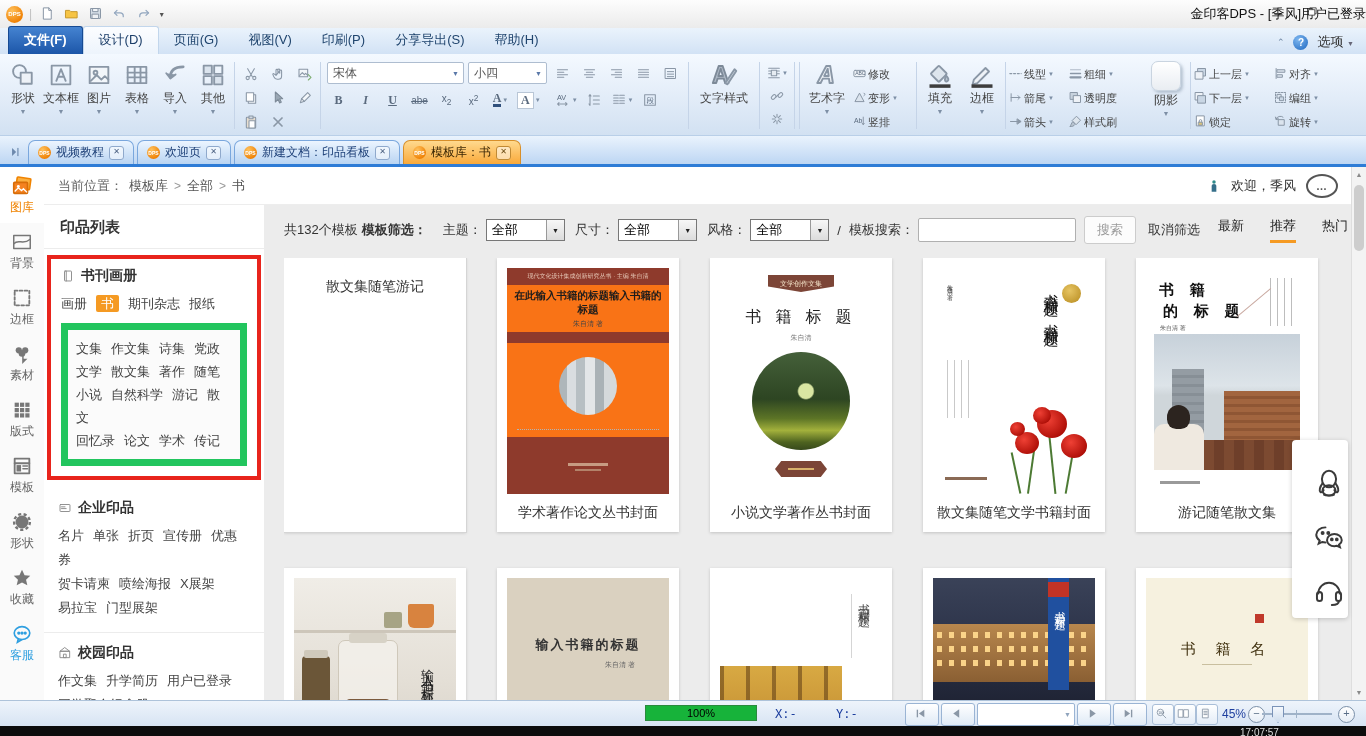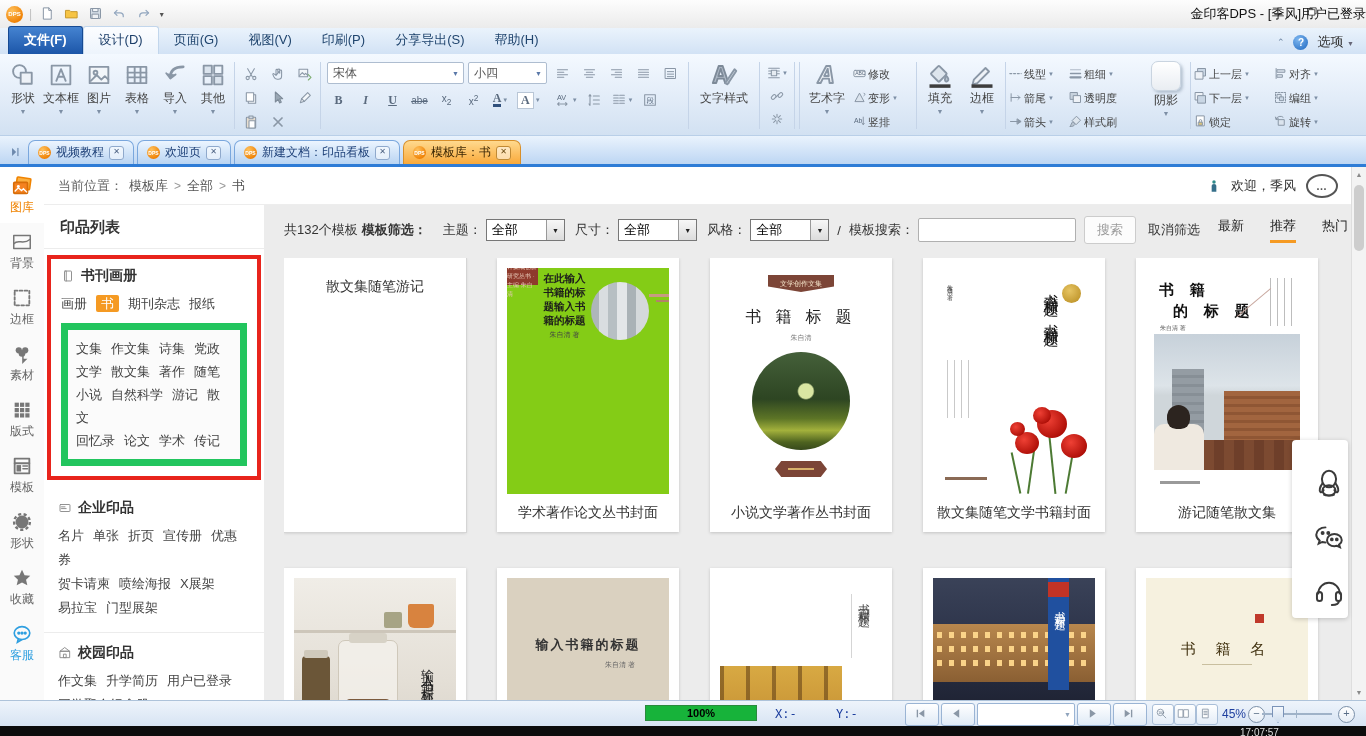--- a/index.html
+++ b/index.html
@@ -163,21 +163,21 @@
   .cv1 .au{position:absolute;left:12px;top:108px;font-size:5px;color:#333;}
   .cv1 .photo{position:absolute;left:34px;right:10px;top:8px;bottom:30px;
     background:linear-gradient(#c9d6db 0%,#bccad0 28%,#9fadb1 52%,#83908f 75%,#6f7a7a 100%);}
   .cv1 .bld{position:absolute;background:#6e797d;}
   .cv1 .tl{position:absolute;width:7px;height:7px;border-radius:50%;background:#c0392b;}
   .cv1 .logo{position:absolute;left:40px;bottom:12px;right:14px;height:6px;
     border-bottom:2px solid #3a3a3a;}
   .browse{position:absolute;top:13px;right:0;background:#18a2e8;color:#fff;font-size:12px;padding:4px 11px;}
 
   
-  .cv2{background:#84cc16;display:flex;}
+  .cv2{background:#f97316;display:flex;flex-direction:column;}
   .cv2 .rt{height:17px;background:#8e3a2c;color:#e7c9b8;font-size:6px;display:flex;align-items:center;justify-content:center;}
   .cv2 .band{padding:4px 5px 3px;text-align:center;}
   .cv2 .band .t{font-size:10.5px;font-weight:bold;color:#1c1c1c;}
   .cv2 .band .au{font-size:7px;color:#444;margin-top:2px;}
   .cv2 .rs{height:11px;background:#8e3a2c;}
   .cv2 .mid{height:86px;display:flex;align-items:center;justify-content:center;}
   .cv2 .circ{width:58px;height:58px;border-radius:50%;
     background:linear-gradient(90deg,#aeb6ba 0 14%,#d9dde0 14% 30%,#b7bfc3 30% 44%,#e3e6e8 44% 62%,#aab2b6 62% 78%,#d5d9db 78% 100%);}
   .cv2 .eng{height:7px;margin:0 10px;border-top:1px dotted #b5b5b5;}
   .cv2 .rb{flex:1;background:#8e3a2c;position:relative;}
@@ -280,21 +280,21 @@
   
   .vscroll{position:absolute;right:0;top:167px;width:14px;height:533px;background:#f3f3f3;border-left:1px solid #dedede;}
   .sarr{position:absolute;left:0;width:14px;height:15px;display:flex;align-items:center;justify-content:center;
     font-size:7px;color:#8a8a8a;}
   .sthumb{position:absolute;left:2px;top:18px;width:10px;height:66px;background:#cdcdcd;border-radius:5px;}
 
   
   .statusbar{position:absolute;left:0;top:700px;width:100%;height:26px;
     background:linear-gradient(#eef4fb,#d6e3f3);border-top:1px solid #aec3da;}
   .prog{position:absolute;left:645px;top:4px;width:112px;height:16px;background:#17b33a;
-    border:1px solid #2a8a3d;box-sizing:border-box;color:#000;font-size:11px;display:flex;align-items:center;justify-content:center;font-weight:bold;}
+    border:1px solid #2a8a3d;box-sizing:border-box;color:#000;font-size:11px;display:flex;align-items:center;justify-content:center;}
   .coord{position:absolute;top:6px;font-size:12px;color:#1d3e9e;font-family:"DejaVu Sans Mono",monospace;}
   .navbtn{position:absolute;top:2px;width:32px;height:21px;border:1px solid #9ab4d4;border-radius:3px;
     background:linear-gradient(#ffffff,#dfeaf6);display:flex;align-items:center;justify-content:center;}
   .navbtn svg{width:13px;height:13px;}
   .navsel{position:absolute;top:2px;width:96px;height:21px;border:1px solid #9ab4d4;background:#fff;border-radius:2px;}
   .navsel i{position:absolute;right:3px;top:7px;font-style:normal;font-size:7px;color:#90a4bd;}
   .pgbtn{position:absolute;top:3px;width:20px;height:19px;border:1px solid #a9bed8;border-radius:3px;
     background:linear-gradient(#fff,#e3ecf7);display:flex;align-items:center;justify-content:center;}
   .pgbtn svg{width:13px;height:13px;}
   .zoomlbl{position:absolute;top:6px;font-size:12px;color:#1d3e9e;}
@@ -1188,21 +1188,21 @@
         <div class="flw" style="right:70px;bottom:58px;width:15px;height:14px"></div>
         <div class="pub"></div>
       </div>
       <div class="caption">散文集随笔文学书籍封面</div>
     </div>
 
     <div class="card">
       <div class="cover cv5">
         <div class="t serif">
             <div>书 籍</div>
-            <div style="margin-left:14px">的 标 题</div>
+            <div style="margin-left:4px">的 标 题</div>
           </div>
         <div class="au">朱自清 著</div>
         <div class="colp"></div>
         <div class="diag"></div>
         <div class="photo">
             <div class="b1"></div>
             <div class="b2"></div>
             <div class="b3"></div>
             <div class="man"></div>
             <div class="head"></div>

